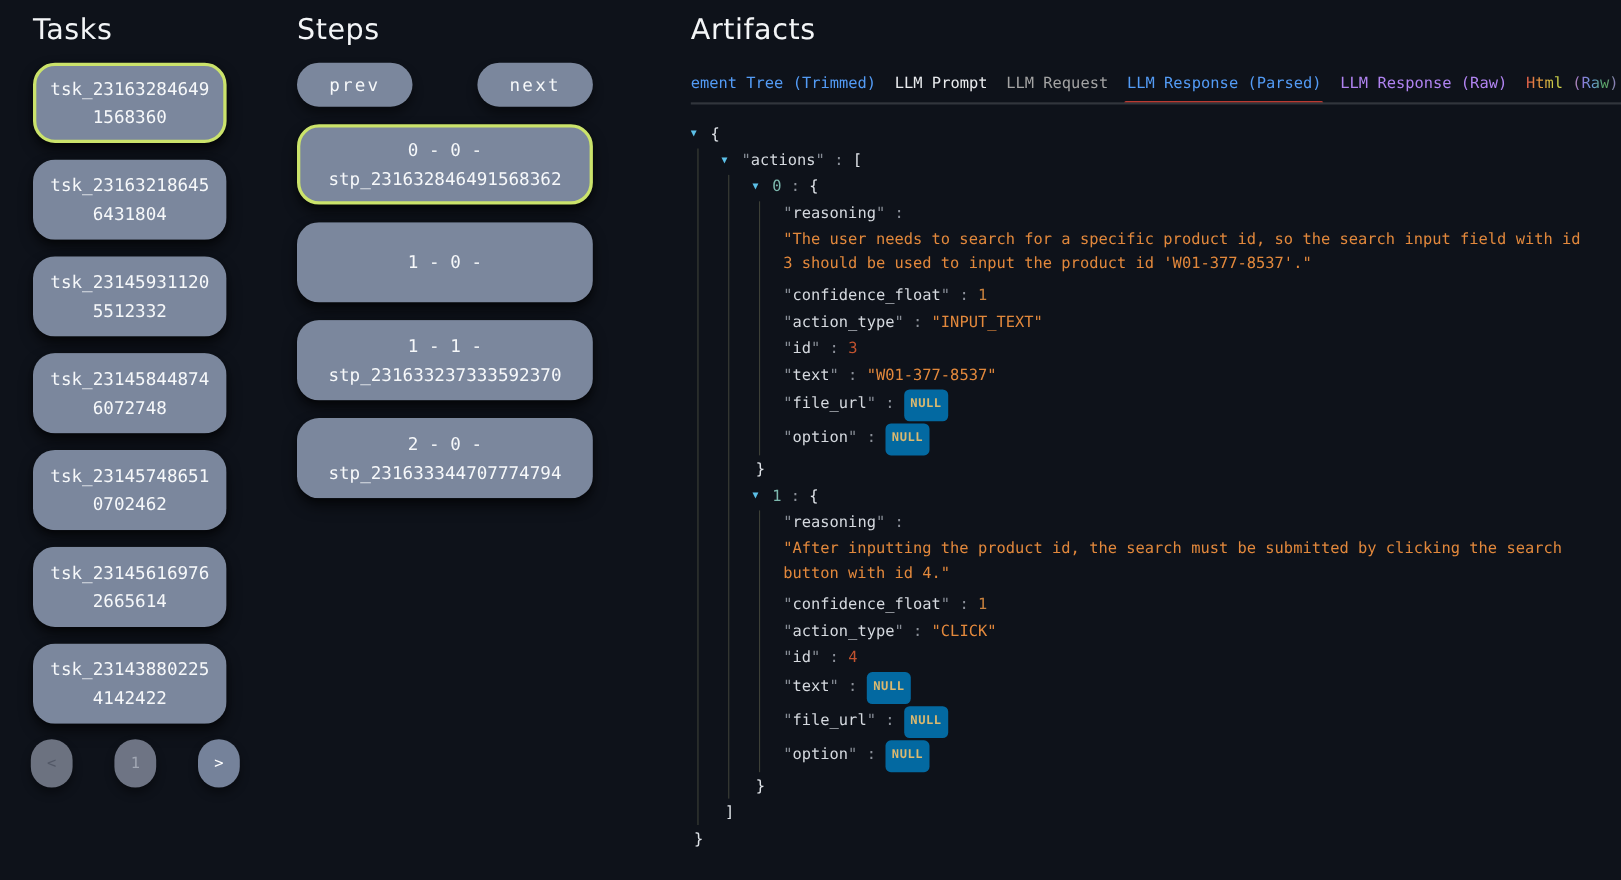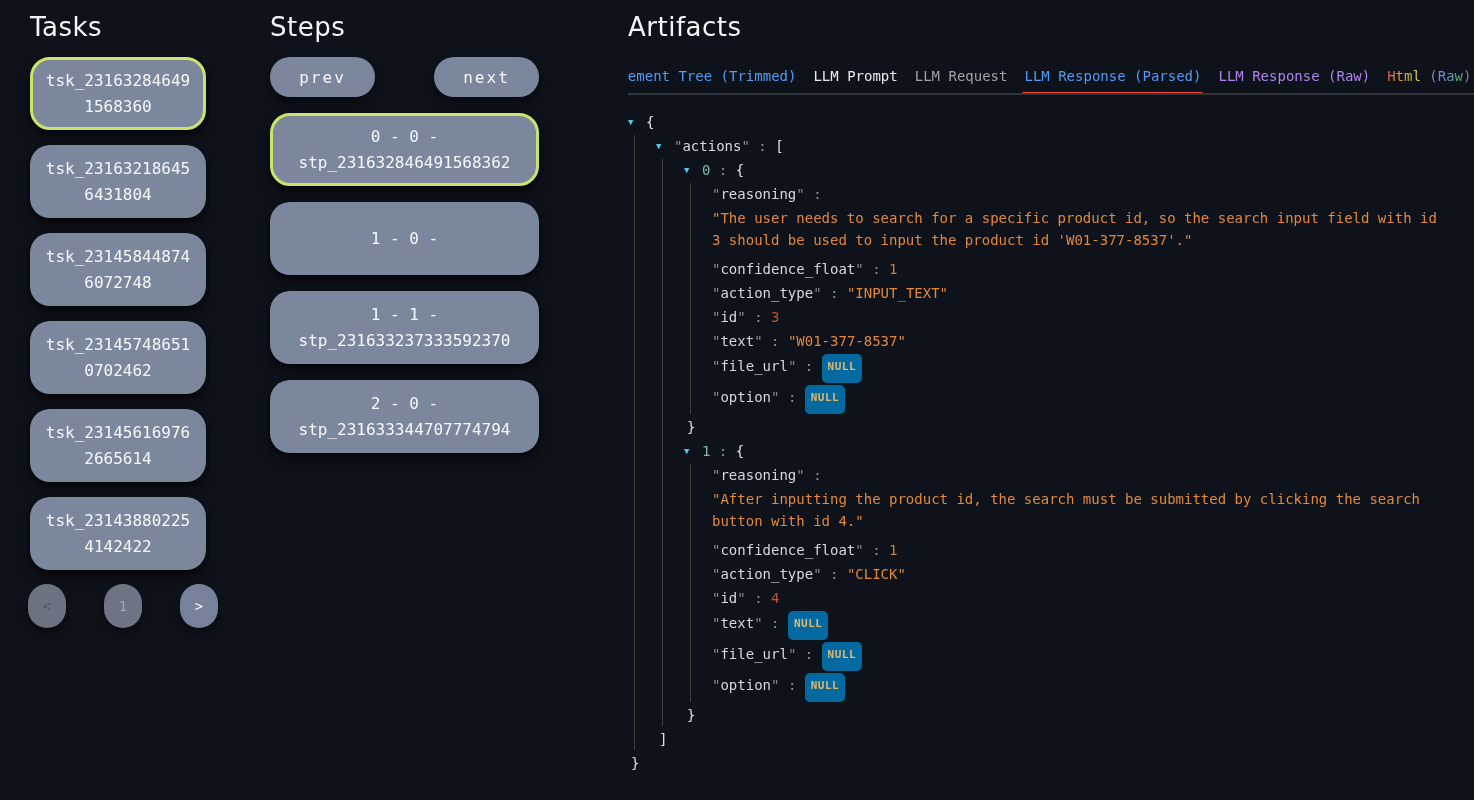--- a/index.html
+++ b/index.html
@@ -99,20 +99,21 @@
   }
 </style>
 </head>
 <body>
 
 <div class="col-tasks">
   <h2 class="section-title">Tasks</h2>
   <div id="task-list">
       <button class="ui-btn task-btn active">tsk_231632846491568360</button>
       <button class="ui-btn task-btn">tsk_231632186456431804</button>
+      <button class="ui-btn task-btn">tsk_231459311205512332</button>
       <button class="ui-btn task-btn">tsk_231458448746072748</button>
       <button class="ui-btn task-btn">tsk_231457486510702462</button>
       <button class="ui-btn task-btn">tsk_231456169762665614</button>
       <button class="ui-btn task-btn">tsk_231438802254142422</button>
     </div>
   <div class="pager">
     <button class="pg-btn pg-prev">&lt;</button>
     <button class="pg-btn pg-page">1</button>
     <button class="pg-btn pg-next">&gt;</button>
   </div>

